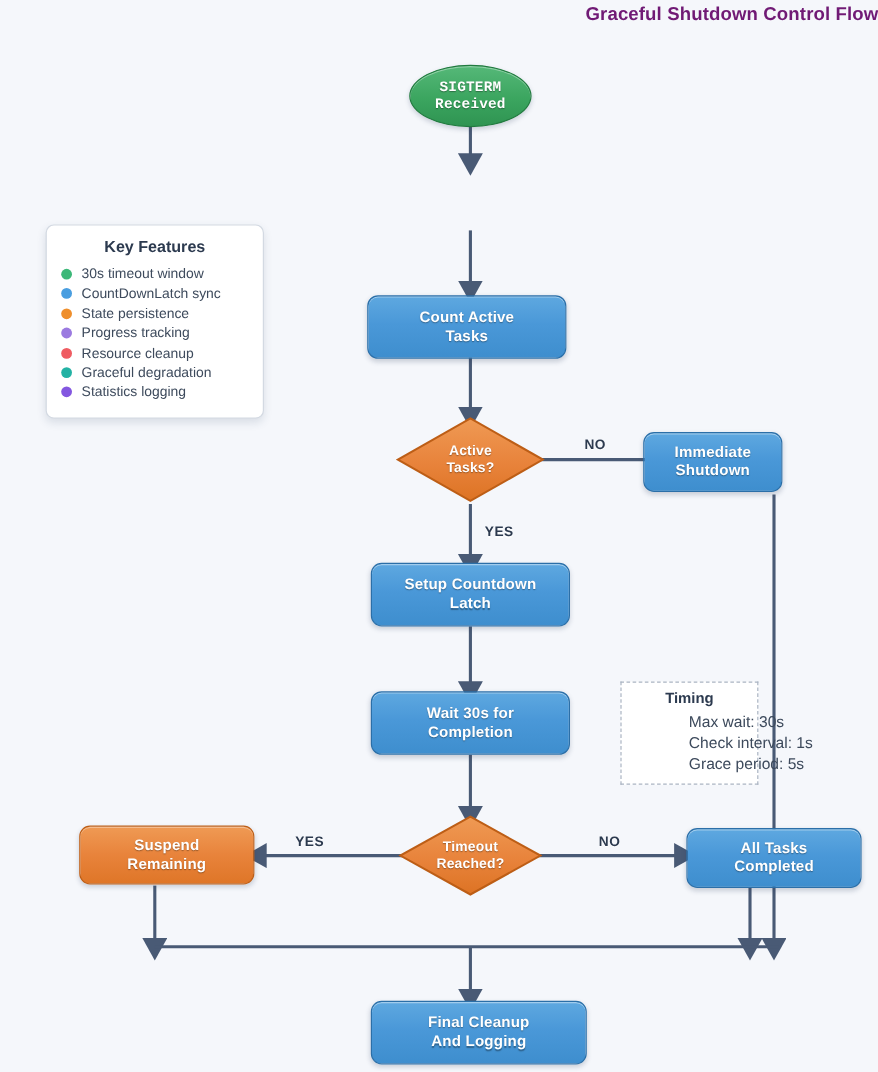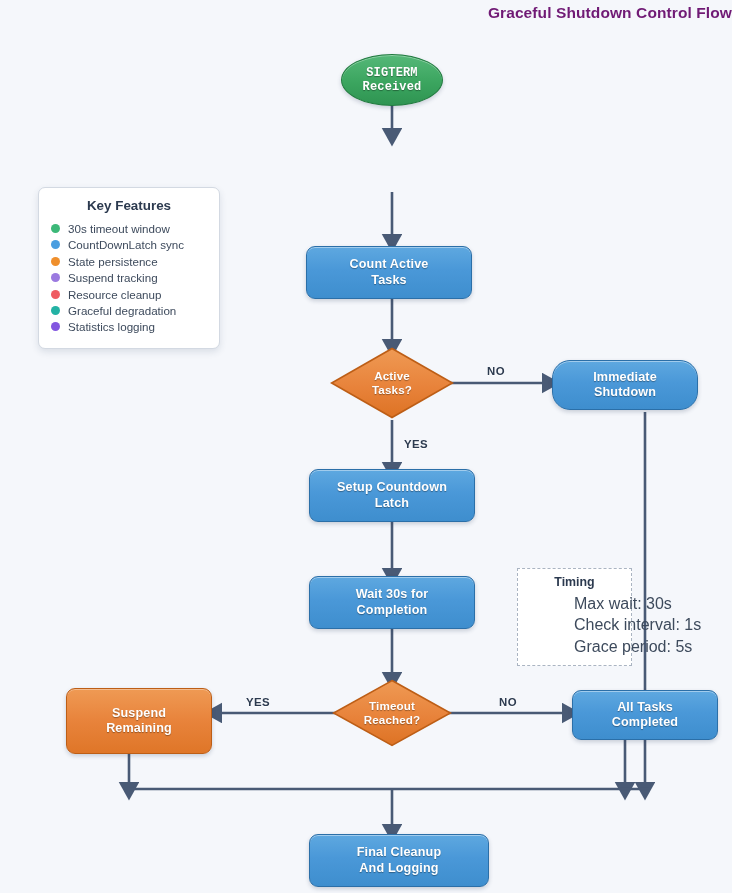--- a/index.html
+++ b/index.html
@@ -146,21 +146,21 @@
     padding: 6px 8px 8px 8px;
   }
   .note h4 {
     margin: 0 0 4px 0;
     text-align: center;
     font-size: 12.4px;
     font-weight: bold;
     color: #2c3a4f;
   }
   .note .row {
-    font-size: 16px;
+    font-size: 13px;
     color: #3d4a5c;
     line-height: 1.34;
     white-space: nowrap;
     padding-left: 48px;
   }
 </style>
 </head>
 <body>
 
 <div id="canvas">
@@ -229,21 +229,21 @@
           <stop offset="55%" stop-color="#e8833b"></stop>
           <stop offset="100%" stop-color="#dd7324"></stop>
         </linearGradient>
       </defs>
       <polygon points="62,1.6 122.4,36 62,70.4 1.6,36" fill="url(#gOr1)" stroke="#bd5e16" stroke-width="1.7"></polygon>
     </svg>
     <span class="lbl">Active
 Tasks?</span>
   </div>
 
-  <div class="node proc" style="left:552px; top:360px; width:146px; height:50px;border-radius:18px;">
+  <div class="node proc" style="left:536px; top:360px; width:116px; height:50px;">
     <span class="lbl">Immediate
 Shutdown</span>
   </div>
 
   <div class="node proc" style="left:309px; top:469px; width:166px; height:53px;">
     <span class="lbl">Setup Countdown
 Latch</span>
   </div>
 
   <div class="node proc" style="left:309px; top:576px; width:166px; height:53px;">
@@ -259,21 +259,21 @@
           <stop offset="55%" stop-color="#e8833b"></stop>
           <stop offset="100%" stop-color="#dd7324"></stop>
         </linearGradient>
       </defs>
       <polygon points="60,1.6 118.4,34 60,66.4 1.6,34" fill="url(#gOr2)" stroke="#bd5e16" stroke-width="1.7"></polygon>
     </svg>
     <span class="lbl">Timeout
 Reached?</span>
   </div>
 
-  <div class="node act" style="left:66px; top:688px; width:146px; height:66px;">
+  <div class="node act" style="left:66px; top:688px; width:146px; height:49px;">
     <span class="lbl">Suspend
 Remaining</span>
   </div>
 
   <div class="node proc" style="left:572px; top:690px; width:146px; height:50px;">
     <span class="lbl">All Tasks
 Completed</span>
   </div>
 
   <div class="node proc" style="left:309px; top:834px; width:180px; height:53px;">
@@ -291,21 +291,21 @@
       <li>
         <span class="dot" style="background: rgb(74, 158, 224);"></span>
         <span>CountDownLatch sync</span>
       </li>
       <li>
         <span class="dot" style="background: rgb(239, 143, 44);"></span>
         <span>State persistence</span>
       </li>
       <li>
         <span class="dot" style="background: rgb(155, 122, 224);"></span>
-        <span>Suspend tracking</span>
+        <span>Progress tracking</span>
       </li>
       <li>
         <span class="dot" style="background: rgb(239, 92, 98);"></span>
         <span>Resource cleanup</span>
       </li>
       <li>
         <span class="dot" style="background: rgb(35, 178, 164);"></span>
         <span>Graceful degradation</span>
       </li>
       <li>

